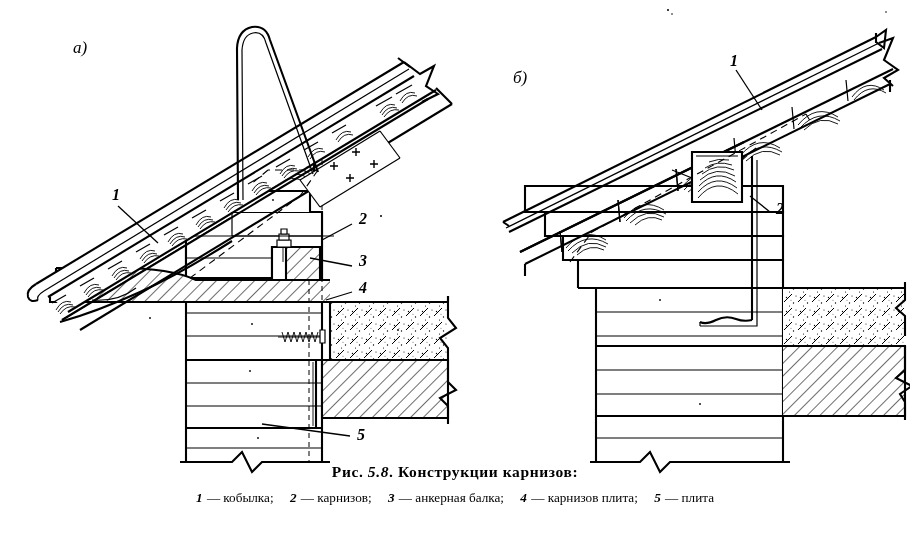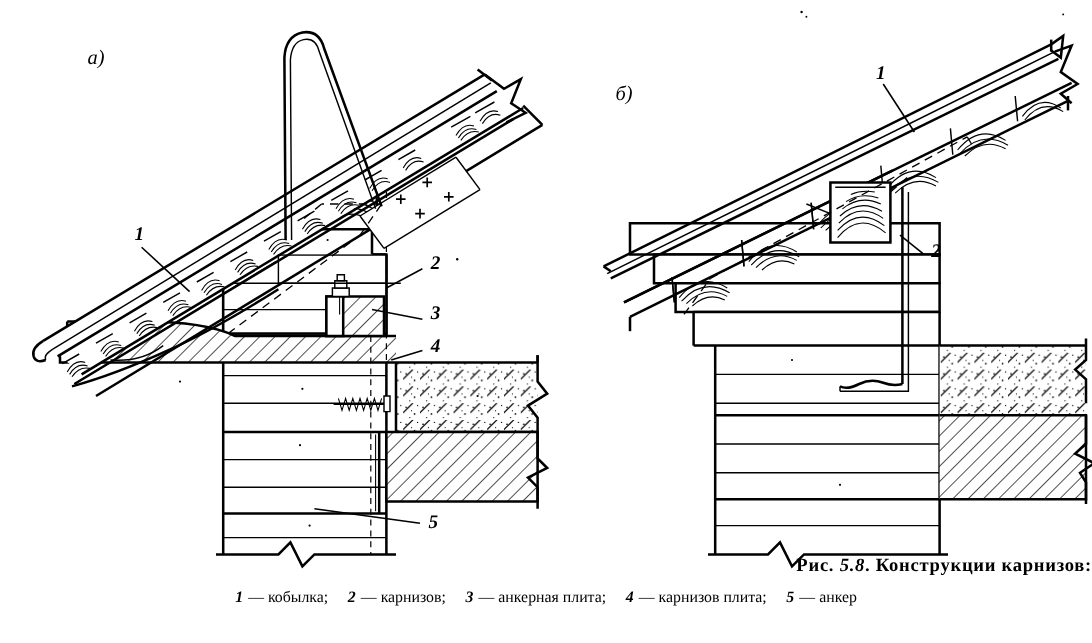--- a/index.html
+++ b/index.html
@@ -57,21 +57,20 @@
     top: 462px;
     text-align: center;
   }
   .cap-title {
     font-family: "Liberation Serif", serif;
     font-size: 15.5px;
     font-weight: 700;
     letter-spacing: 0.6px;
     line-height: 20px;
     white-space: nowrap;
-    text-align: right;
   }
   .cap-title .figno {
     font-style: italic;
     font-weight: 700;
   }
   .cap-legend {
     font-family: "Liberation Serif", serif;
     font-size: 13.2px;
     line-height: 19px;
     margin-top: 6px;
@@ -536,19 +535,19 @@
 
   <div id="caption-block">
     <div class="cap-title">
       <span>Рис.</span>
       <span class="figno">5.8</span><span>.</span>
       <span>Конструкции карнизов:</span>
     </div>
     <div class="cap-legend">
       <span class="seg"><span class="k">1</span> <span>—</span> <span>кобылка;</span></span>
       <span class="seg"><span class="k">2</span> <span>—</span> <span>карнизов;</span></span>
-      <span class="seg"><span class="k">3</span> <span>—</span> <span>анкерная  плита;</span></span>
+      <span class="seg"><span class="k">3</span> <span>—</span> <span>анкерная  балка;</span></span>
       <span class="seg"><span class="k">4</span> <span>—</span> <span>карнизов плита;</span></span>
-      <span class="seg"><span class="k">5</span> <span>—</span> <span>анкер</span></span>
+      <span class="seg"><span class="k">5</span> <span>—</span> <span>плита</span></span>
     </div>
   </div>
 
 </div>
 
 </body></html>

